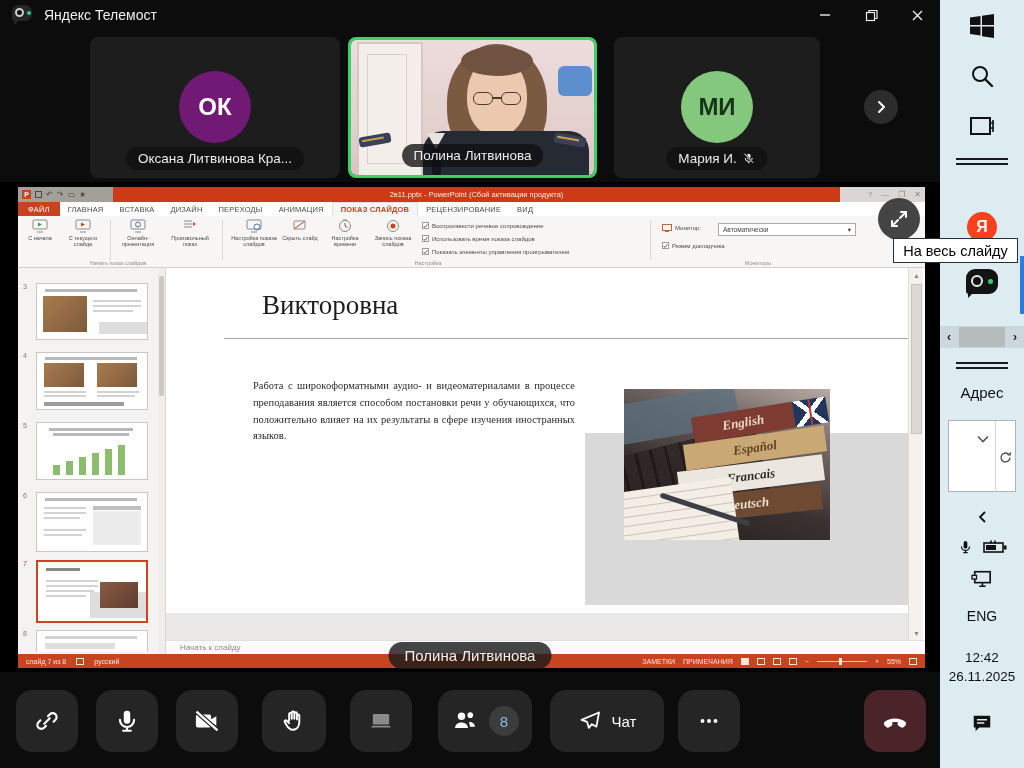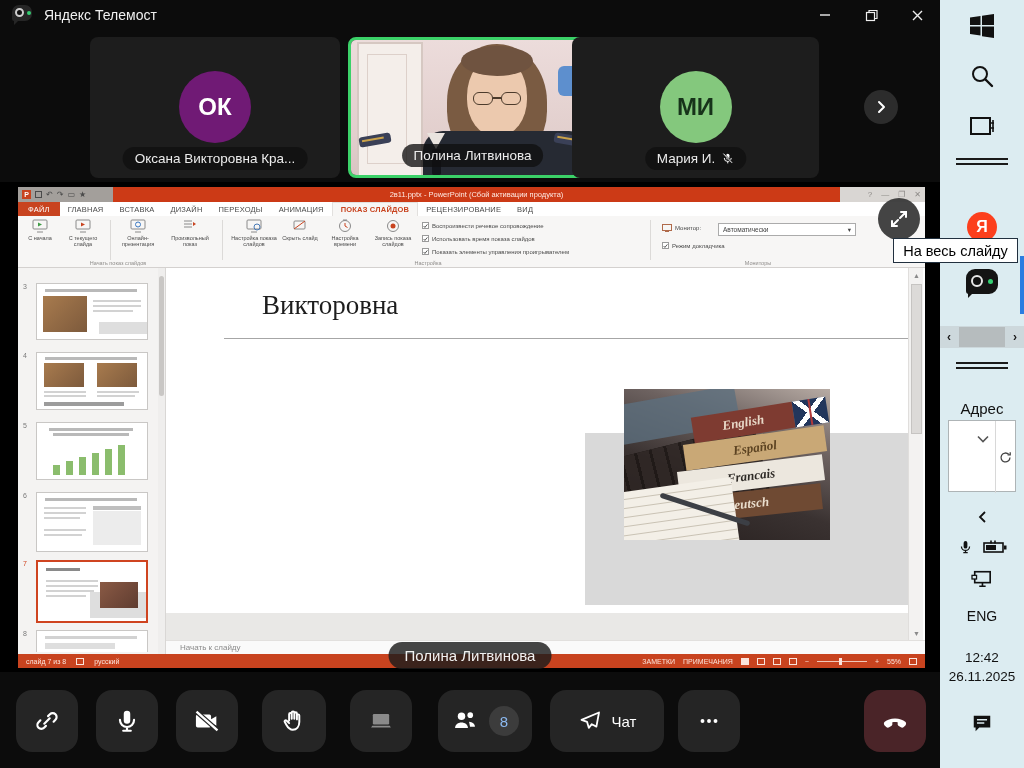--- a/index.html
+++ b/index.html
@@ -227,21 +227,21 @@
             </svg>
         </div>
       </div>
     </div>
 
     <div class="tiles">
 
       <div class="tile" style="left:90px;width:250px;">
         <div class="avatar" style="background:#701a75;color:#fff;">ОК</div>
         <div class="name-pill">
-          <span>Оксана Викторовна Кра...</span>
+          <span>Оксана Литвинова Кра...</span>
         </div>
       </div>
 
       <div class="tile active" style="left:348px;width:249px;">
         <div class="scene">
           <div class="door">
               <div class="door-inner"></div>
             </div>
           <div class="blue-obj"></div>
           <div class="hair"></div>
@@ -255,21 +255,21 @@
           <div class="collar"></div>
           <div class="tie"></div>
           <div class="epaulette ep-l"></div>
           <div class="epaulette ep-r"></div>
         </div>
         <div class="name-pill">
           <span>Полина Литвинова</span>
         </div>
       </div>
 
-      <div class="tile" style="left:572px;width:247px;padding-left:40px;">
+      <div class="tile" style="left:614px;width:206px;padding-left:40px;">
         <div class="avatar" style="background:#84c87d;color:#17331a;">МИ</div>
         <div class="name-pill">
           <span>Мария И.</span>
           <svg width="13" height="13" viewBox="0 0 24 24">
             <rect x="9" y="3" width="6" height="11" rx="3" fill="#fff"></rect>
             <path d="M5.5 11a6.5 6.5 0 0013 0M12 17.5V21" stroke="#fff" stroke-width="1.8" fill="none"></path>
             <line x1="4" y1="3" x2="20" y2="20" stroke="#1d1d1d" stroke-width="3.6"></line>
             <line x1="4" y1="3" x2="20" y2="20" stroke="#fff" stroke-width="1.8"></line>
           </svg>
         </div>
@@ -497,20 +497,21 @@
           </div>
 
           <div class="tscroll">
               <div class="th"></div>
             </div>
         </div>
 
         <div class="slide-region">
           <div class="slide-title">Викторовна</div>
           <div class="slide-hr"></div>
+          <div class="slide-body">Работа с широкоформатными аудио- и видеоматериалами в процессе преподавания является способом постановки речи у обучающихся, что положительно влияет на их результаты в сфере изучения иностранных языков.</div>
           <div class="slide-grayrect"></div>
           <div class="books">
             <div class="scrn"></div>
             <div class="kbd"></div>
             <div class="book b1">
               <span class="spine">English</span>
                 <span class="flag"></span>
             </div>
             <div class="book b2">
               <span class="spine">Español</span>
@@ -666,21 +667,21 @@
     </div>
     <div class="active-strip"></div>
 
     <div class="tb-scroll">
       <span class="chev">‹</span>
       <span class="sthumb"></span>
       <span class="chev">›</span>
     </div>
     <div class="tb-divider" style="top:362px;"></div>
 
-    <div class="tb-item" style="top:396px;height:24px;">
+    <div class="tb-item" style="top:380px;height:24px;">
       <span class="tb-text">Адрес</span>
     </div>
     <div class="addr-box">
       <span class="chv">
         <svg width="12" height="8" viewBox="0 0 12 8">
             <path d="M1 1.5l5 5 5-5" fill="none" stroke="#555" stroke-width="1.6"></path>
           </svg>
       </span>
       <div class="col">
         <svg width="13" height="13" viewBox="0 0 16 16">

